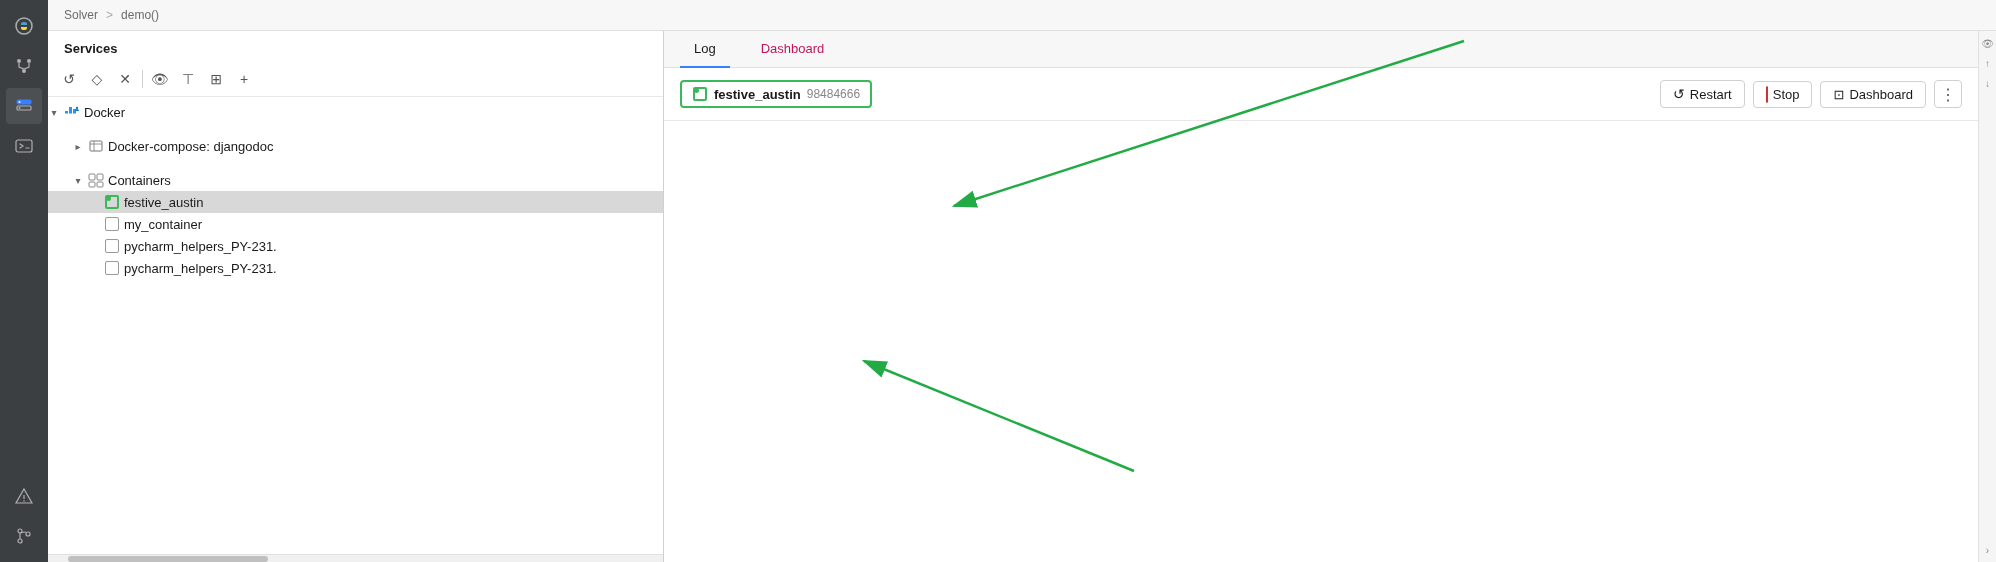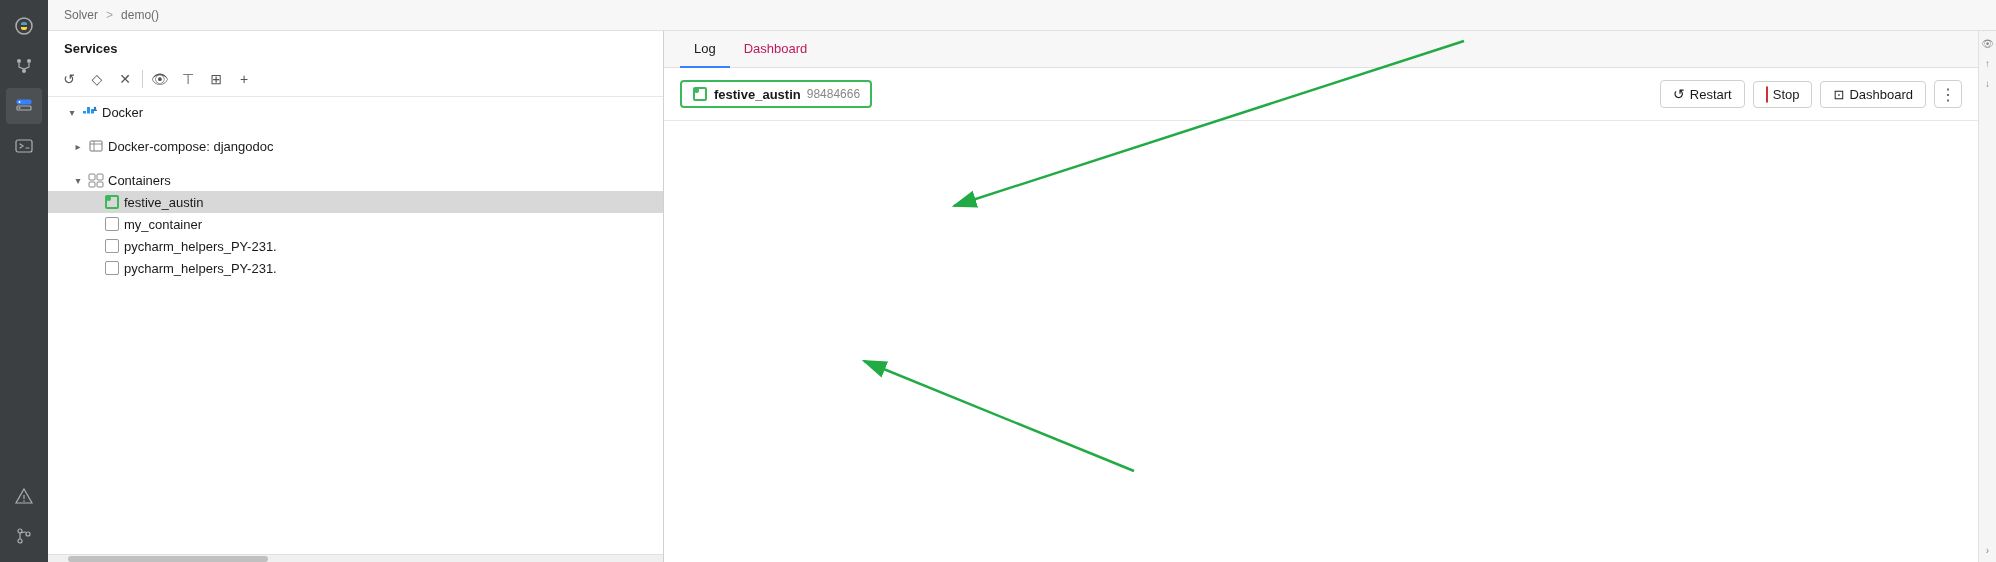--- a/index.html
+++ b/index.html
@@ -113,21 +113,21 @@
 
     
     .tree-container {
       flex: 1;
       overflow-y: auto;
       padding: 4px 0;
     }
     .tree-item {
       display: flex;
       align-items: center;
-      padding: 3px 18px;
+      padding: 3px 0;
       gap: 4px;
       cursor: pointer;
       user-select: none;
       font-size: 13px;
       color: #1a1a1a;
     }
     .tree-item.selected { background: #d8d8d8; }
 
     .tree-arrow {
       width: 12px;
@@ -193,21 +193,21 @@
       background: #fff;
     }
 
     
     .tabs-bar {
       display: flex;
       align-items: flex-start;
       padding: 0 16px;
       border-bottom: 1px solid #e0e0e0;
       background: #f7f7f7;
-      gap: 0;
+      gap: 17px;
     }
     .tab {
       padding: 10px 14px;
       font-size: 13px;
       color: #be185d;
       cursor: pointer;
       border-bottom: 2px solid transparent;
       margin-bottom: -1px;
     }
     .tab.active {

